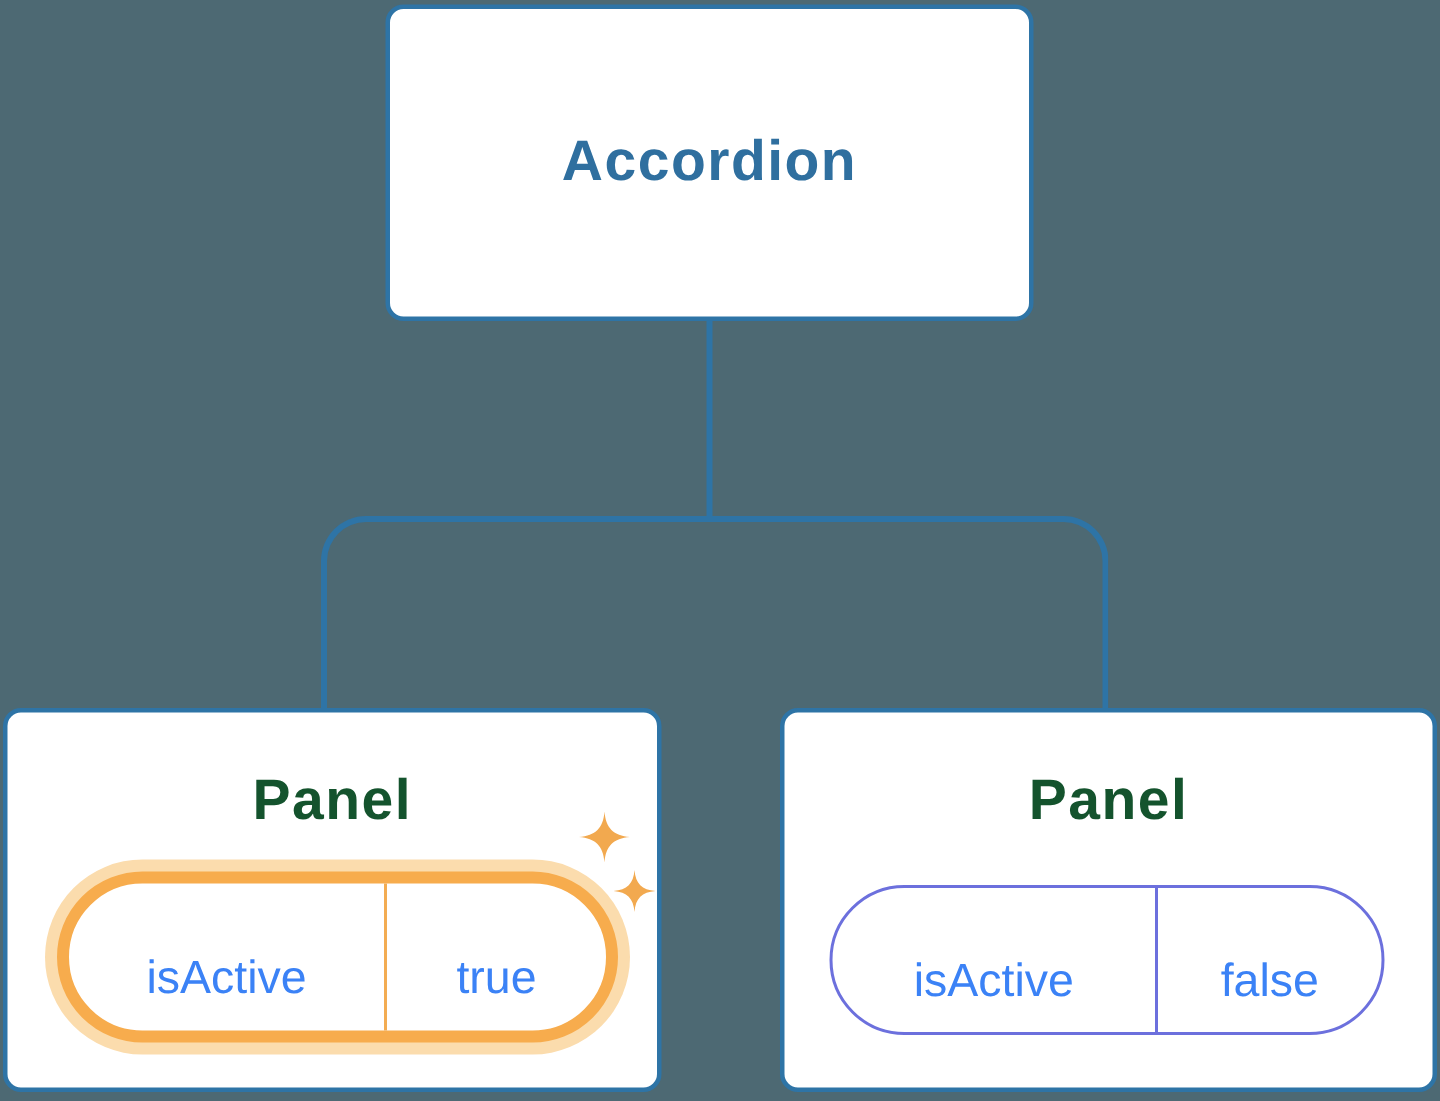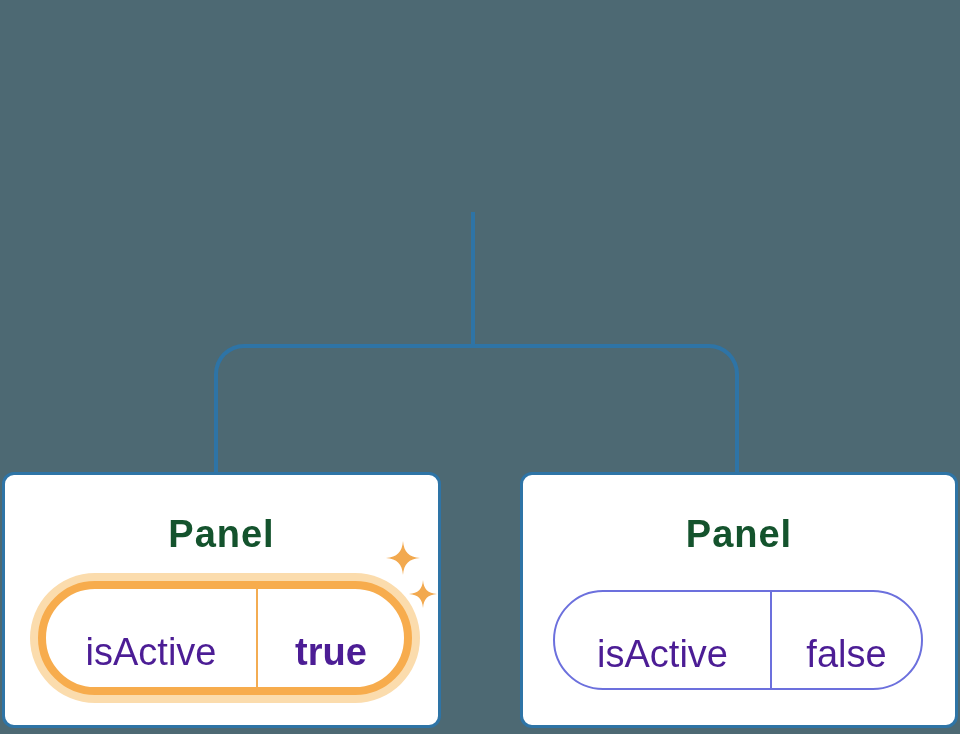--- a/index.html
+++ b/index.html
@@ -89,30 +89,30 @@
   .pill-idle {
     position: absolute;
     left: 30px; top: 115px;
     border: 2px solid #6C70DD;
     height: 96px;
   }
   .pill .cell {
     display: flex;
     align-items: center;
     justify-content: center;
-    font-size: 38px;
-    color: #4c1d95;
+    font-size: 31px;
+    color: #3b82f6;
     margin-top: 28px;
   }
   .pill-active .cell-key   { width: 210px; }
   .pill-active .cell-value { width: 146px; }
   .pill-idle   .cell-key   { width: 215px; }
   .pill-idle   .cell-value { width: 149px; }
   .cell-value-bold {
-    font-weight: 700;
+    font-weight: 400;
     color: #5B62D3;
   }
   .pill-divider {
     width: 2px;
     align-self: stretch;
   }
   .pill-divider-orange { background: #F3AC52; }
   .pill-divider-purple { background: #6C70DD; }
 
   
@@ -123,20 +123,23 @@
   }
 </style>
 </head>
 <body>
 
 <div class="canvas">
 
   <div class="connector-stem"></div>
   <div class="connector-branch"></div>
 
+  <div class="node node-root">
+    <span class="node-title">Accordion</span>
+  </div>
 
   <div class="node node-panel-left">
     <div class="panel-title">Panel</div>
 
     <div class="pill-glow">
       <div class="pill pill-active">
         <div class="cell cell-key">isActive</div>
         <div class="pill-divider pill-divider-orange"></div>
         <div class="cell cell-value cell-value-bold">true</div>
       </div>

